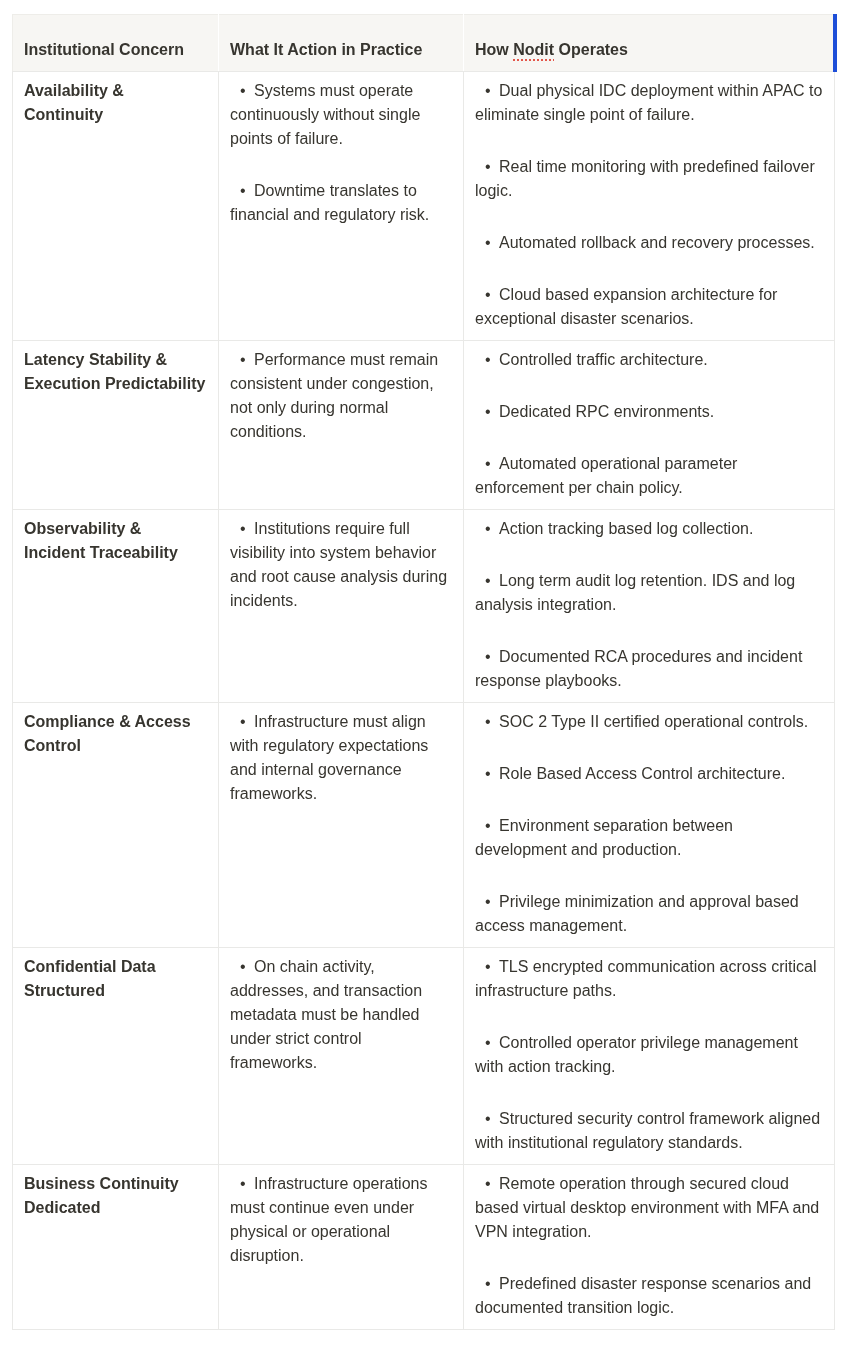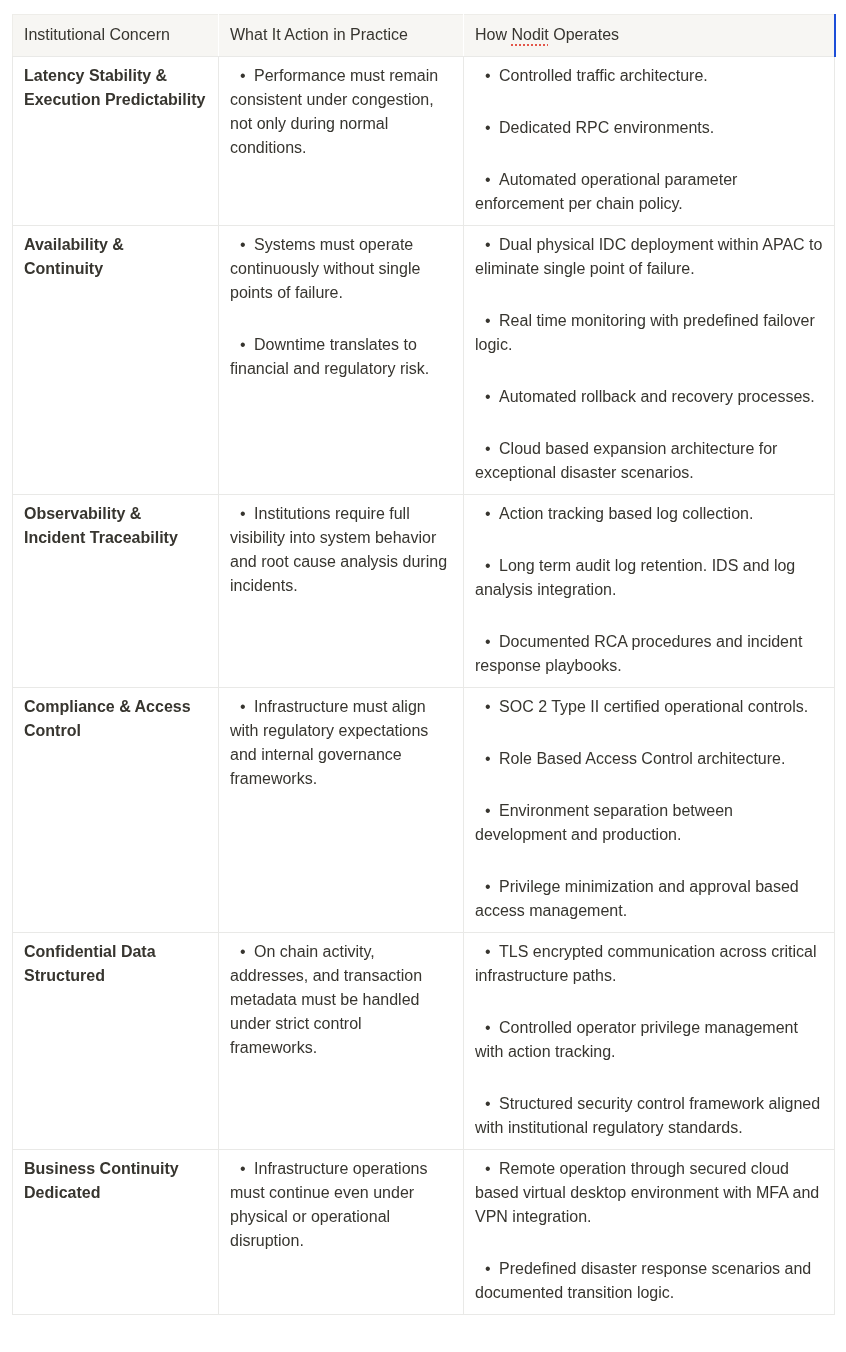--- a/index.html
+++ b/index.html
@@ -30,31 +30,31 @@
     vertical-align: top;
     text-align: left;
     font-size: 16px;
     line-height: 24px;
     padding: 7px 11px 9px 11px;
     font-weight: 400;
     word-wrap: break-word;
   }
   thead th {
     background: #f7f6f3;
-    font-weight: 400;
+    font-weight: 700;
     color: #37352f;
     border-left: 1px solid #ffffff;
     border-right: 1px solid #ffffff;
     border-top: 1px solid #eeede9;
     border-bottom: 1px solid #e9e9e7;
-    padding-top: 8px;
+    padding-top: 23px;
     padding-bottom: 9px;
   }
   thead th:first-child { border-left: 1px solid #eeede9; }
-  thead th:last-child  { border-right: 2px solid #1d4ed8; }
+  thead th:last-child  { border-right: 4px solid #1d4ed8; }
 
   td.col-concern {
     font-weight: 700;
   }
   p.bullet {
     margin: 0 0 28px 0;
     text-indent: 10px;
   }
   p.bullet:last-child {
     margin-bottom: 0;
@@ -88,42 +88,42 @@
         <th>
           <span>What It Action in Practice</span>
         </th>
         <th>
           <span>How </span><span class="spell-error">Nodit</span><span> Operates</span>
         </th>
       </tr>
     </thead>
     <tbody>
   <tr>
-    <td class="col-concern">Latency Stability &amp; Execution Predictability</td>
-    <td class="col-practice">
-            <p class="bullet"><span class="bullet-mark">• </span>Performance must remain consistent under congestion, not only during normal conditions.</p>
-          </td>
-    <td class="col-operates">
-            <p class="bullet"><span class="bullet-mark">• </span>Controlled traffic architecture.</p>
-            <p class="bullet"><span class="bullet-mark">• </span>Dedicated RPC environments.</p>
-            <p class="bullet"><span class="bullet-mark">• </span>Automated operational parameter enforcement per chain policy.</p>
-          </td>
-  </tr>
-
-  <tr>
     <td class="col-concern">Availability &amp; Continuity</td>
     <td class="col-practice">
             <p class="bullet"><span class="bullet-mark">• </span>Systems must operate continuously without single points of failure.</p>
             <p class="bullet"><span class="bullet-mark">• </span>Downtime translates to financial and regulatory risk.</p>
           </td>
     <td class="col-operates">
             <p class="bullet"><span class="bullet-mark">• </span>Dual physical IDC deployment within APAC to eliminate single point of failure.</p>
             <p class="bullet"><span class="bullet-mark">• </span>Real time monitoring with predefined failover logic.</p>
             <p class="bullet"><span class="bullet-mark">• </span>Automated rollback and recovery processes.</p>
             <p class="bullet"><span class="bullet-mark">• </span>Cloud based expansion architecture for exceptional disaster scenarios.</p>
+          </td>
+  </tr>
+
+  <tr>
+    <td class="col-concern">Latency Stability &amp; Execution Predictability</td>
+    <td class="col-practice">
+            <p class="bullet"><span class="bullet-mark">• </span>Performance must remain consistent under congestion, not only during normal conditions.</p>
+          </td>
+    <td class="col-operates">
+            <p class="bullet"><span class="bullet-mark">• </span>Controlled traffic architecture.</p>
+            <p class="bullet"><span class="bullet-mark">• </span>Dedicated RPC environments.</p>
+            <p class="bullet"><span class="bullet-mark">• </span>Automated operational parameter enforcement per chain policy.</p>
           </td>
   </tr>
 
   <tr>
     <td class="col-concern">Observability &amp; Incident Traceability</td>
     <td class="col-practice">
             <p class="bullet"><span class="bullet-mark">• </span>Institutions require full visibility into system behavior and root cause analysis during incidents.</p>
           </td>
     <td class="col-operates">
             <p class="bullet"><span class="bullet-mark">• </span>Action tracking based log collection.</p>

